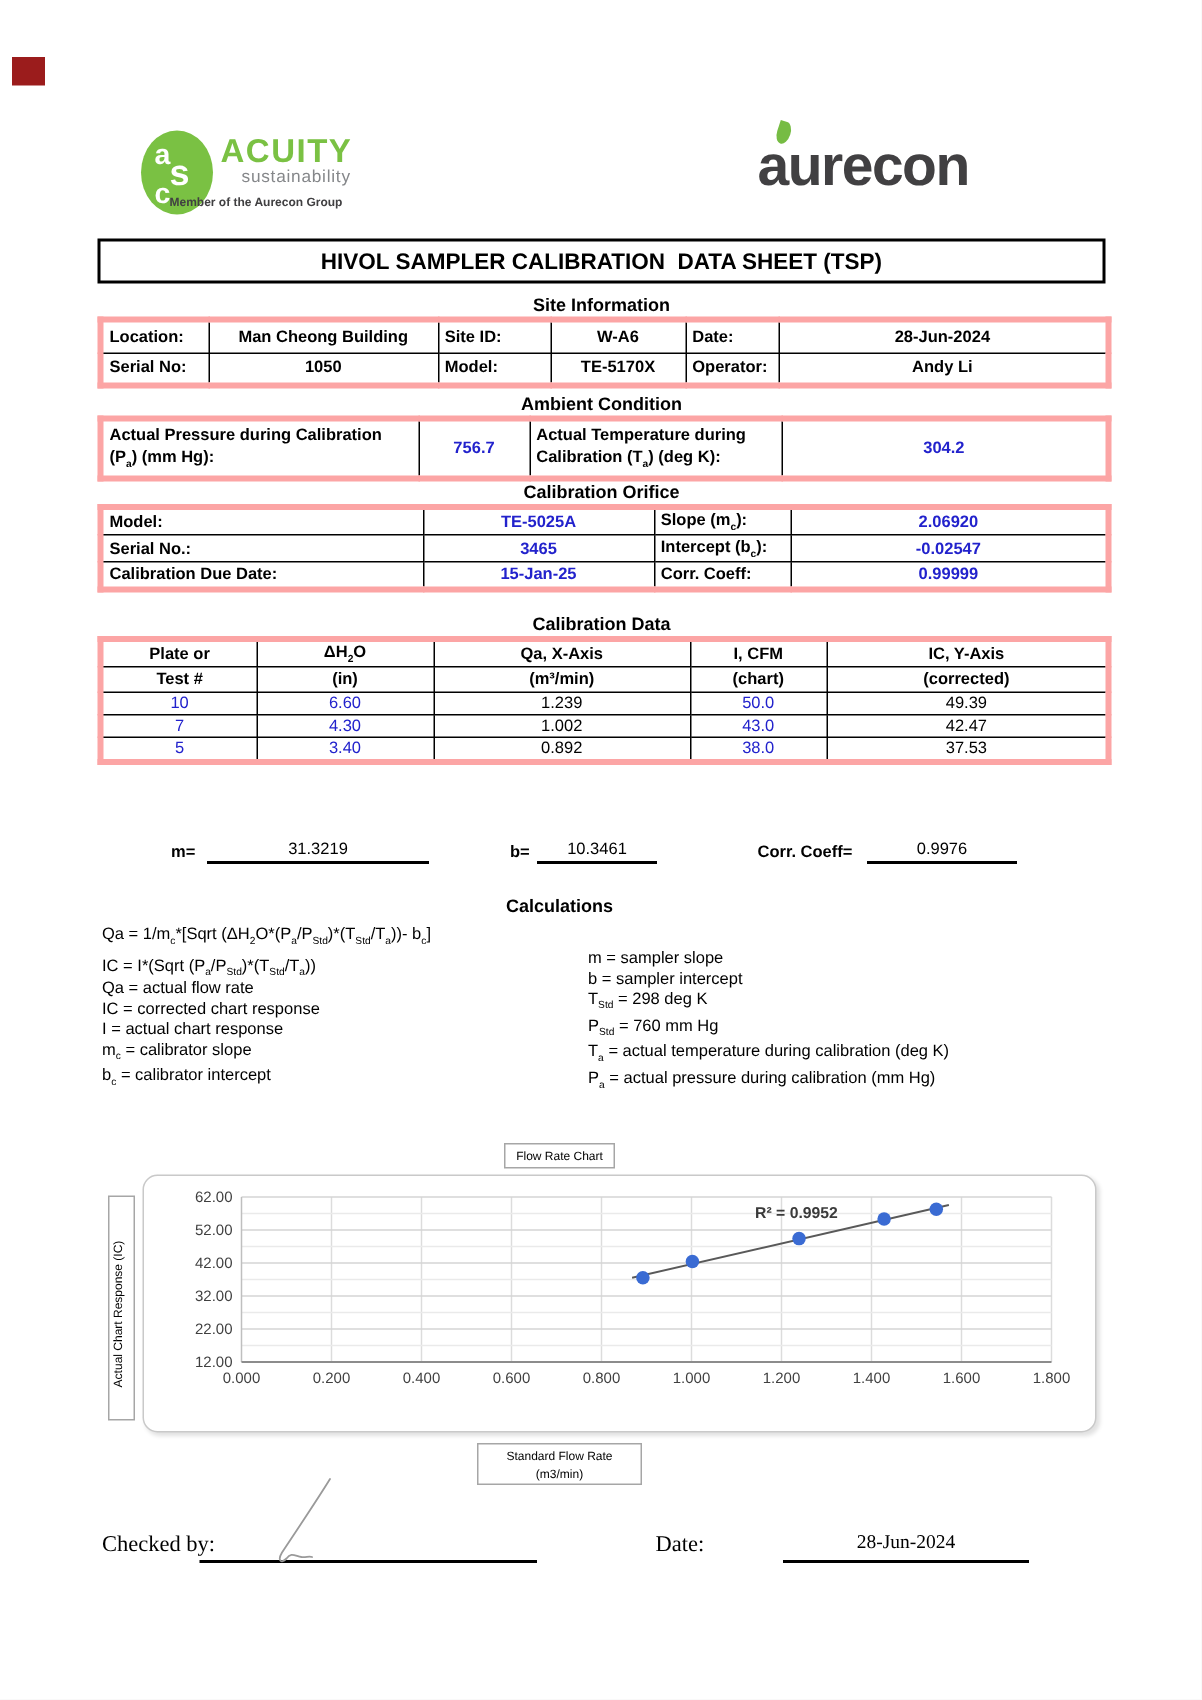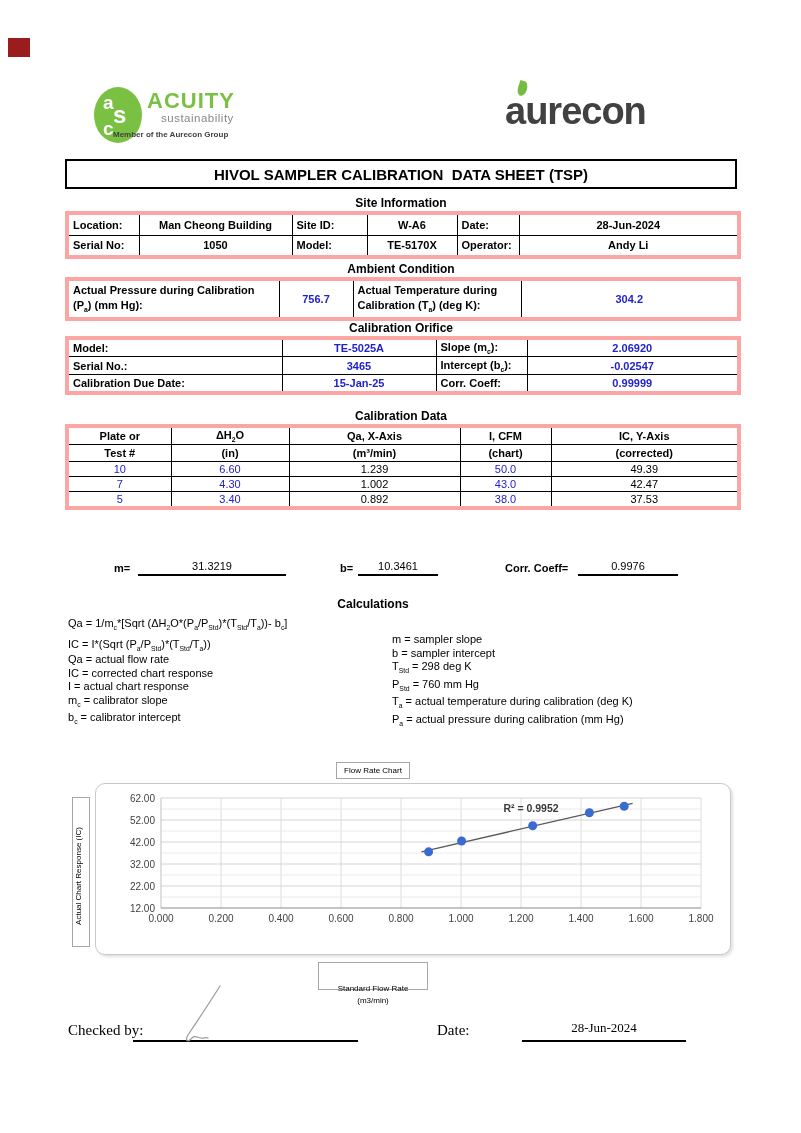--- a/index.html
+++ b/index.html
@@ -67,21 +67,21 @@
     font-size:8px; text-align:center; line-height:15px; background:#fff; }
   #chart-frame { left:95px; top:783px; width:636px; height:172px; background:#fff;
     border:1px solid #c9c9c9; border-radius:10px; box-shadow:2px 2px 3px rgba(0,0,0,0.12); }
   #y-axis-title-box { left:72px; top:797px; width:18px; height:150px; border:1px solid #a6a6a6; background:#fff; }
   #y-axis-title-box span { position:absolute; left:-66px; top:71px; width:148px; height:14px;
     transform:rotate(-90deg); font-size:8px; text-align:center; display:block; }
   #chart-svg { position:absolute; left:0; top:0; }
   #chart-svg text.tick { font-size:10px; fill:#3f3f3f; font-family:"Liberation Sans",sans-serif; }
   #chart-svg text.r2 { font-size:10.5px; font-weight:600; fill:#3a3a3a; font-family:"Liberation Sans",sans-serif; }
   #x-axis-title-box { left:318px; top:962px; width:110px; height:28px; border:1px solid #a6a6a6;
-    font-size:8px; text-align:center; line-height:12px; padding-top:20px; background:#fff; }
+    font-size:8px; text-align:center; line-height:12px; padding-top:2px; background:#fff; }
 
   
   .serif { font-family:"Liberation Serif", serif; }
   #checked-label { left:68px; top:1022px; font-size:15px; }
   #checked-line { left:133px; top:1020px; width:225px; height:22px; border-bottom:2px solid #000; }
   #signature { left:160px; top:983px; }
   #date-label { left:437px; top:1022px; font-size:15px; }
   #date-line { left:522px; top:1020px; width:164px; height:22px; border-bottom:2px solid #000;
     font-size:13px; text-align:center; }
 </style>

